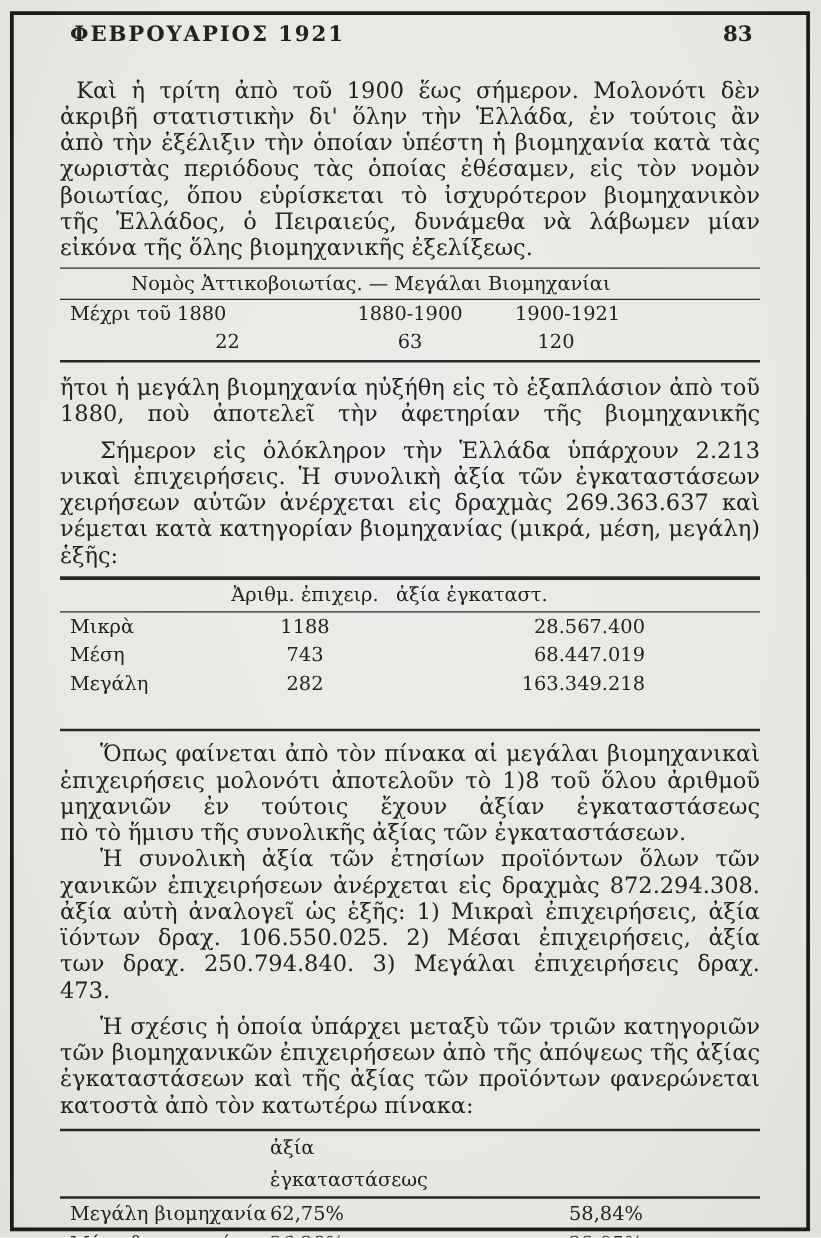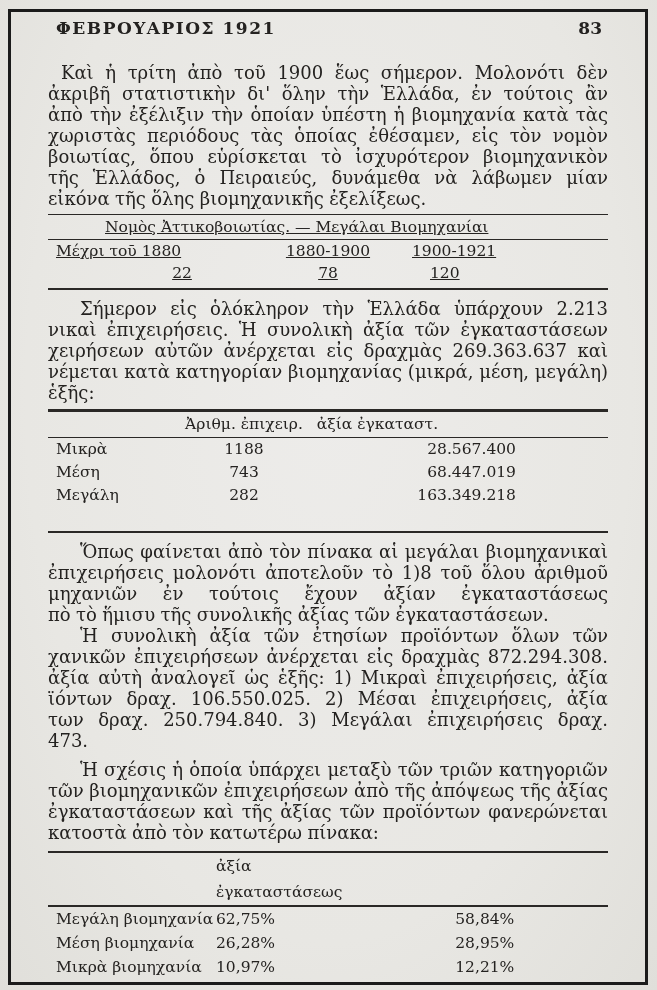--- a/index.html
+++ b/index.html
@@ -27,21 +27,21 @@
   .ind{padding-left:32px;}
   .mt-p1{margin-top:24px;}
   .mt-sm{margin-top:8px;}
   .mt-md{margin-top:10px;}
   
   .rule{border-top:1.5px solid #2a2826;height:0;}
   .rule.thick{border-top-width:2px;}
   .rule.heavy{border-top-width:3px;}
   
   .tbl{font-size:15.5px;}
-  .t1{margin-top:5px;text-decoration:underline;}
+  .t1{margin-top:5px;}
   .t1-title{line-height:24px;padding-left:57px;}
   .trow{display:flex;line-height:22px;}
   .t1 .c1{width:35%;padding-left:8px;box-sizing:border-box;}
   .t1 .c2{width:30%;text-align:center;}
   .t1 .c3{width:35%;box-sizing:border-box;}
   .t1 .v1{text-align:center;padding-left:72px;}
   .t1 .v3{padding-left:18px;}
   .t1 .pad-b{padding-bottom:4px;}
   .t2{margin-top:6px;}
   .t2 .trow{line-height:23px;}
@@ -84,26 +84,30 @@
     <div class="rule"></div>
     <div class="t1-title">Νομὸς Ἀττικοβοιωτίας. — Μεγάλαι Βιομηχανίαι</div>
     <div class="rule"></div>
     <div class="trow">
       <div class="c1">Μέχρι τοῦ 1880</div>
       <div class="c2">1880-1900</div>
       <div class="c3">1900-1921</div>
     </div>
     <div class="trow pad-b">
       <div class="c1 v1">22</div>
-      <div class="c2">78</div>
+      <div class="c2">63</div>
       <div class="c3 v3">120</div>
     </div>
     <div class="rule thick"></div>
   </div>
 
+  <div class="para mt-md">
+    <div class="tl j">ἤτοι ἡ μεγάλη βιομηχανία ηὐξήθη εἰς τὸ ἑξαπλάσιον ἀπὸ τοῦ</div>
+    <div class="tl">1880, ποὺ ἀποτελεῖ τὴν ἀφετηρίαν τῆς βιομηχανικῆς ἐξελίξεως.</div>
+  </div>
 
   <div class="para mt-sm">
     <div class="tl j ind">Σήμερον εἰς ὁλόκληρον τὴν Ἑλλάδα ὑπάρχουν 2.213 βιομηχα-</div>
     <div class="tl j">νικαὶ ἐπιχειρήσεις. Ἡ συνολικὴ ἀξία τῶν ἐγκαταστάσεων τῶν ἐπι-</div>
     <div class="tl j">χειρήσεων αὐτῶν ἀνέρχεται εἰς δραχμὰς 269.363.637 καὶ κατα-</div>
     <div class="tl j">νέμεται κατὰ κατηγορίαν βιομηχανίας (μικρά, μέση, μεγάλη) ὡς</div>
     <div class="tl">ἑξῆς:</div>
   </div>
 
   <div class="tbl t2">

